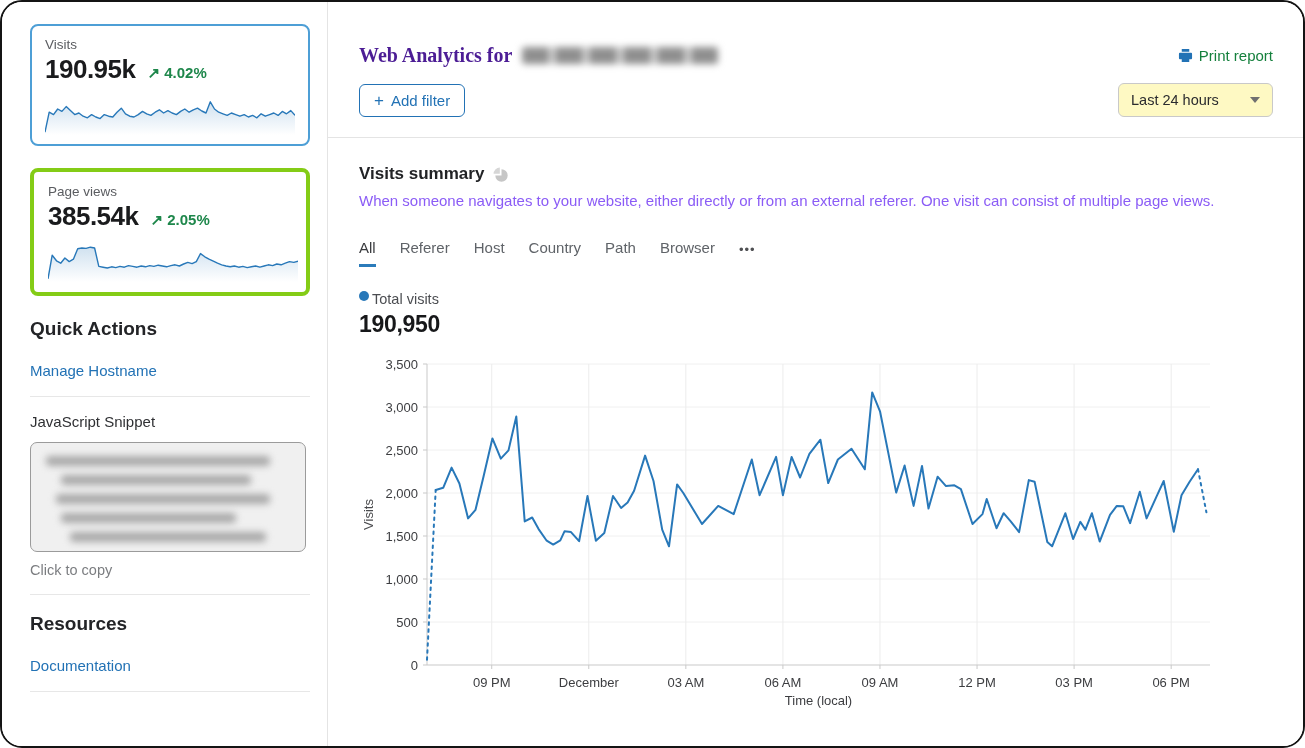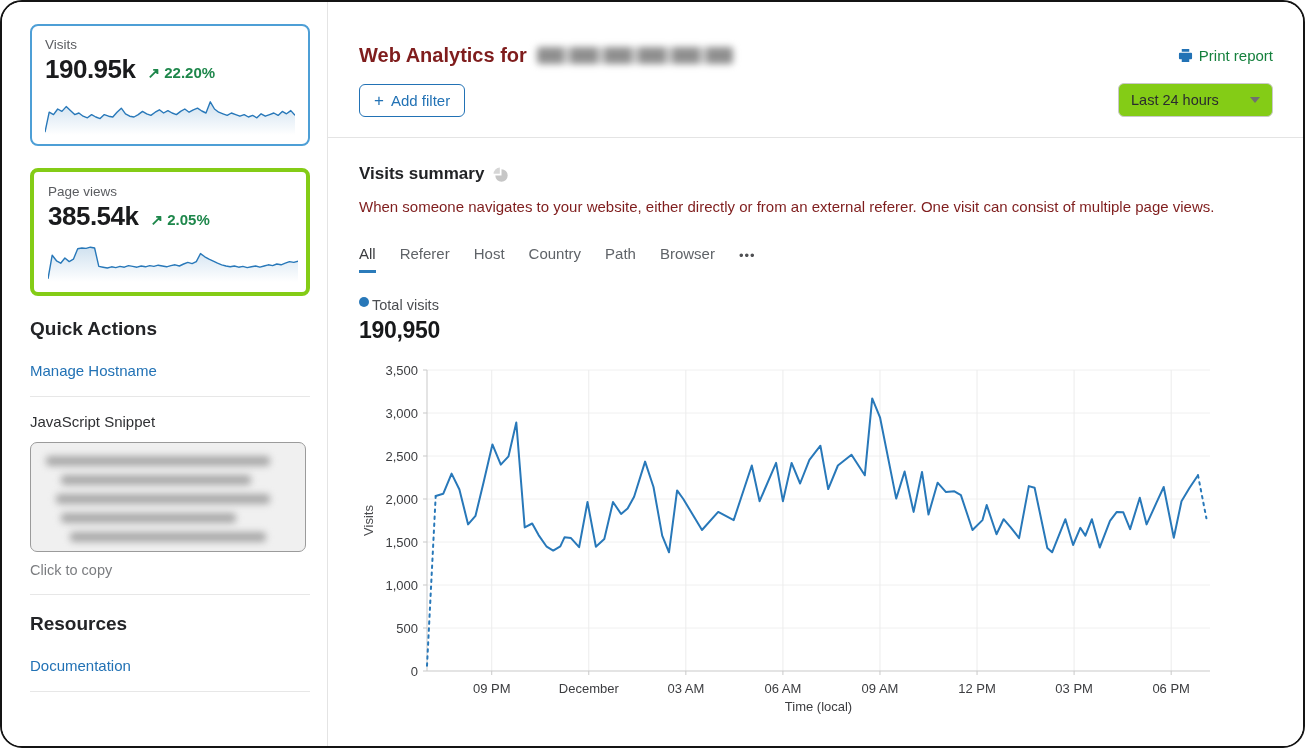--- a/index.html
+++ b/index.html
@@ -25,40 +25,40 @@
   .side-label { font-size:15px; color:#2f3033; margin-top:16px; }
   .snippet-box { width:276px; height:110px; margin-top:12px; background:#f0f0f0;
                  border:1px solid #9b9b9b; border-radius:7px; padding:13px 15px; overflow:hidden; }
   .blurline { height:10px; border-radius:4px; background:#a9a9a9; filter:blur(3.5px); margin-bottom:9px; }
   .hint { font-size:14.5px; color:#7b7d80; margin-top:10px; }
 
   
   .main { position:absolute; left:326px; top:0; right:0; bottom:0; background:#fff; }
   .hrow1 { display:flex; justify-content:space-between; align-items:center; padding:42px 30px 0 31px; }
   .page-title-wrap { display:flex; align-items:center; gap:10px; }
-  .page-title { font-size:20px; font-weight:700; color:#7f1d1d; }
+  .page-title { font-size:20px; font-weight:700; color:#4c1d95;font-family:Liberation Serif, serif; }
   .redacted { width:196px; height:17px; border-radius:3px; filter:blur(3.5px);
               background:repeating-linear-gradient(90deg,#8f8f8f 0 26px,#c9c9c9 26px 34px); }
   .print-link { display:flex; align-items:center; gap:6px; color:#15803d; font-size:15px; cursor:pointer; }
   .hrow2 { display:flex; justify-content:space-between; align-items:center; padding:16px 30px 0 31px; }
   .add-filter { display:flex; align-items:center; gap:7px; border:1px solid #2272b5; color:#2272b5;
                 background:#fff; font-size:15px; border-radius:6px; height:33px; padding:0 14px; cursor:pointer;
                 font-family:"Liberation Sans", sans-serif; }
   .plus { font-size:17px; line-height:1; }
   .range-select { display:flex; justify-content:space-between; align-items:center; width:155px; height:34px;
                   border:1px solid #c9c9c9; border-radius:6px; padding:0 12px; font-size:14.5px; color:#2a2b2e;
-                  background:#84cc16; cursor:pointer; }
+                  background:#fef9c3; cursor:pointer; }
   .caret { width:0; height:0; border-left:5px solid transparent; border-right:5px solid transparent;
            border-top:6px solid #707070; }
   .main-div { border-top:1px solid #e4e4e4; margin-top:20px; }
 
   .section { padding:26px 28px 0 31px; }
   .sec-title-row { display:flex; align-items:center; gap:8px; }
   .sec-title { font-size:17px; font-weight:700; color:#222326; }
-  .sec-desc { font-size:15px; color:#7f1d1d; margin-top:14px; }
+  .sec-desc { font-size:15px; color:#8b5cf6; margin-top:8px; }
   .tabs { display:flex; align-items:center; gap:24px; margin-top:30px; }
   .tab { font-size:15px; color:#5f6368; padding-bottom:8px; border-bottom:3px solid transparent; cursor:pointer; }
   .tab.active { color:#3a3b3e; border-bottom-color:#2b7bba; }
   .tab-more { font-size:13px; color:#4f5053; letter-spacing:1px; padding-bottom:8px; cursor:pointer; }
   .legend { display:flex; align-items:flex-start; gap:3px; margin-top:24px; }
   .legend-dot { width:10px; height:10px; border-radius:50%; background:#2878b9; }
   .legend-label { font-size:14.5px; color:#4b4d51; }
   .big-value { font-size:23px; font-weight:700; color:#17181a; margin-top:4px; letter-spacing:-.3px; }
   .chart-wrap { margin-top:20px; }
 </style>
@@ -66,21 +66,21 @@
 <body>
 
 <div class="screen">
 
   <div class="sidebar">
 
     <div class="metric-card selected">
       <div class="metric-label">Visits</div>
       <div class="metric-row">
         <span class="metric-value">190.95k</span>
-        <span class="metric-change"><span>↗</span> <span>22.20%</span></span>
+        <span class="metric-change"><span>↗</span> <span>4.02%</span></span>
       </div>
       <svg class="spark" viewBox="0 0 250 46">
           <defs>
             <linearGradient id="sg0" x1="0" y1="0" x2="0" y2="1">
               <stop offset="0" stop-color="#2878b9" stop-opacity="0.22"></stop>
               <stop offset="1" stop-color="#2878b9" stop-opacity="0"></stop>
             </linearGradient>
           </defs>
           <path d="M0,46 L0.0,43.2 L4.2,23.2 L8.5,25.6 L12.7,20.0 L16.9,22.4 L21.2,17.6 L25.4,21.6 L29.7,25.6 L33.9,24.0 L38.1,27.2 L42.4,28.8 L46.6,25.6 L50.8,28.0 L55.1,29.6 L59.3,25.6 L63.6,27.2 L67.8,28.0 L72.0,23.2 L76.3,19.2 L80.5,24.8 L84.7,27.2 L89.0,28.0 L93.2,25.6 L97.5,22.4 L101.7,24.8 L105.9,26.4 L110.2,23.2 L114.4,20.8 L118.6,24.0 L122.9,21.6 L127.1,24.0 L131.4,25.6 L135.6,22.4 L139.8,20.0 L144.1,23.2 L148.3,20.8 L152.5,19.2 L156.8,22.0 L161.0,24.0 L165.3,12.8 L169.5,20.0 L173.7,23.2 L178.0,24.8 L182.2,26.4 L186.4,24.0 L190.7,25.6 L194.9,27.2 L199.2,25.6 L203.4,28.0 L207.6,26.4 L211.9,28.8 L216.1,24.8 L220.3,27.2 L224.6,25.6 L228.8,24.0 L233.1,26.4 L237.3,22.4 L241.5,24.8 L245.8,21.6 L250.0,26.4 L250,46 Z" fill="url(#sg0)"></path>
           <polyline points="0.0,43.2 4.2,23.2 8.5,25.6 12.7,20.0 16.9,22.4 21.2,17.6 25.4,21.6 29.7,25.6 33.9,24.0 38.1,27.2 42.4,28.8 46.6,25.6 50.8,28.0 55.1,29.6 59.3,25.6 63.6,27.2 67.8,28.0 72.0,23.2 76.3,19.2 80.5,24.8 84.7,27.2 89.0,28.0 93.2,25.6 97.5,22.4 101.7,24.8 105.9,26.4 110.2,23.2 114.4,20.8 118.6,24.0 122.9,21.6 127.1,24.0 131.4,25.6 135.6,22.4 139.8,20.0 144.1,23.2 148.3,20.8 152.5,19.2 156.8,22.0 161.0,24.0 165.3,12.8 169.5,20.0 173.7,23.2 178.0,24.8 182.2,26.4 186.4,24.0 190.7,25.6 194.9,27.2 199.2,25.6 203.4,28.0 207.6,26.4 211.9,28.8 216.1,24.8 220.3,27.2 224.6,25.6 228.8,24.0 233.1,26.4 237.3,22.4 241.5,24.8 245.8,21.6 250.0,26.4" fill="none" stroke="#2878b9" stroke-width="1.4" stroke-linejoin="round"></polyline>

